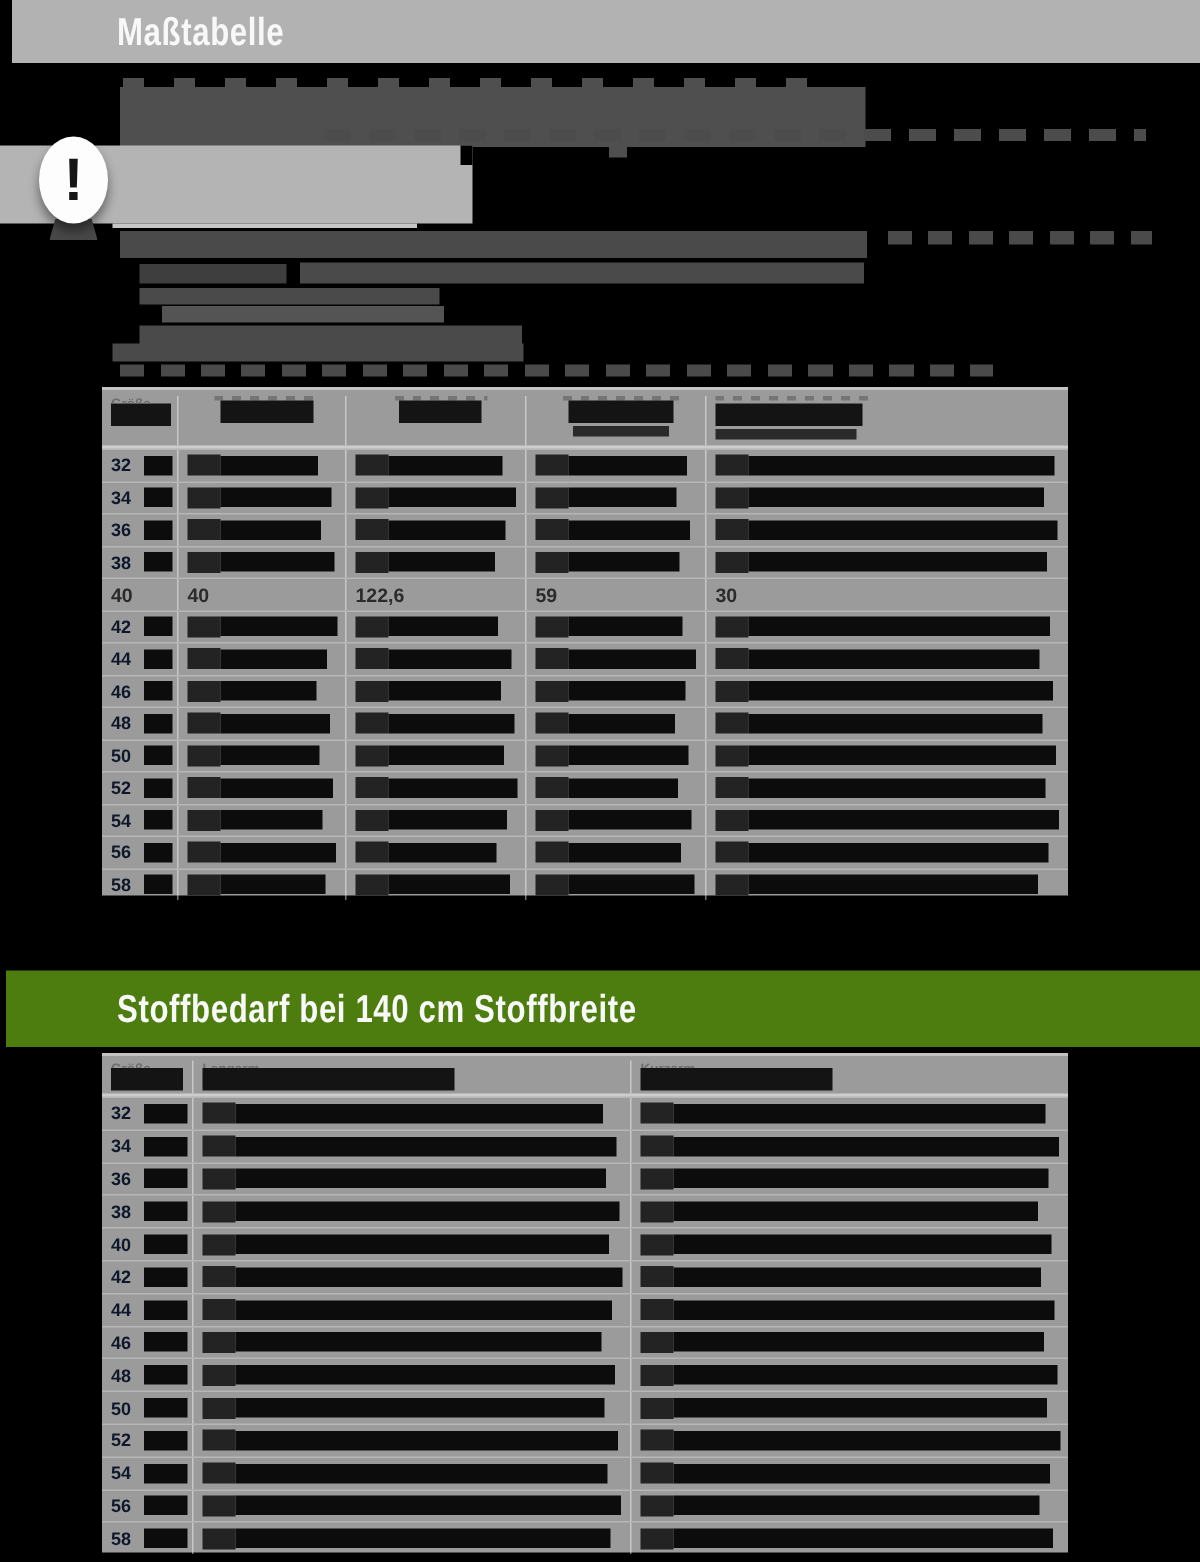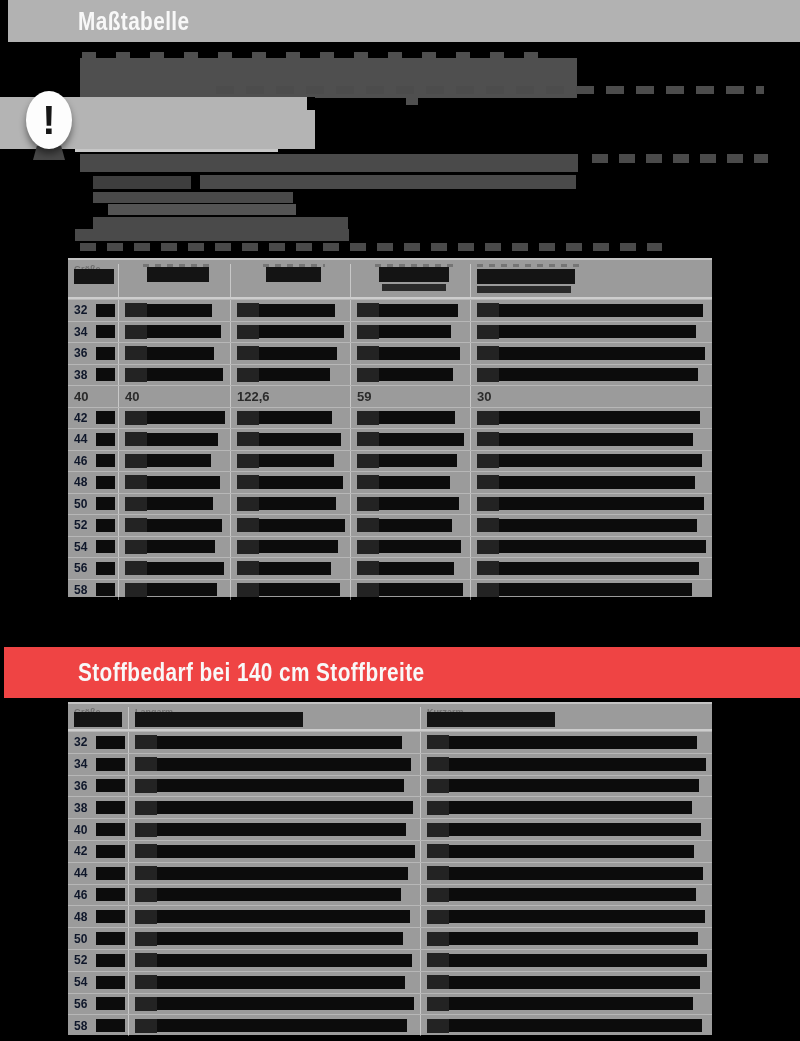--- a/index.html
+++ b/index.html
@@ -1,21 +1,21 @@
 <!DOCTYPE html>
 <html><head>
 <meta charset="utf-8">
 <style>
   html,body{margin:0;padding:0;background:#000;}
   .page{position:relative;width:800px;height:1041px;background:#000;overflow:hidden;
         font-family:"Liberation Sans","DejaVu Sans",sans-serif;}
 
   
   .topbar{position:absolute;left:8px;top:0;width:792px;height:42px;background:#b2b2b2;}
-  .sectionbar{position:absolute;left:4px;top:647px;width:796px;height:51px;background:#ef4444;}
+  .sectionbar{position:absolute;left:4px;top:647px;width:796px;height:51px;background:#4d7c0f;}
   .bar-title{position:absolute;left:70px;top:0;height:100%;display:flex;align-items:center;
              color:#f8f8f8;font-size:26px;font-weight:700;}
   .condensed{display:inline-block;transform:scaleX(.8);transform-origin:0 50%;letter-spacing:.5px;}
 
   
   .rh-ticks{position:absolute;left:82px;top:52px;width:470px;height:6px;
             background:repeating-linear-gradient(90deg,#4f4f4f 0 14px,transparent 14px 34px);}
   .rh-block{position:absolute;left:80px;top:58px;width:497px;height:40px;background:#4f4f4f;}
   .rh-desc1{position:absolute;left:292px;top:98px;width:12px;height:7px;background:#4f4f4f;}
   .rh-desc2{position:absolute;left:406px;top:98px;width:12px;height:7px;background:#4f4f4f;}

